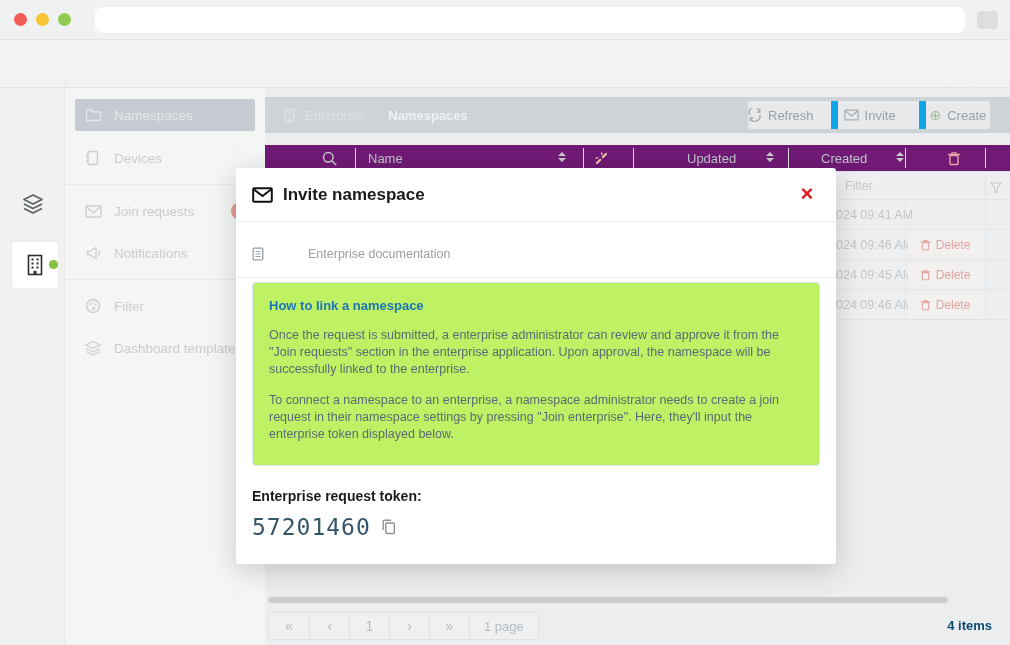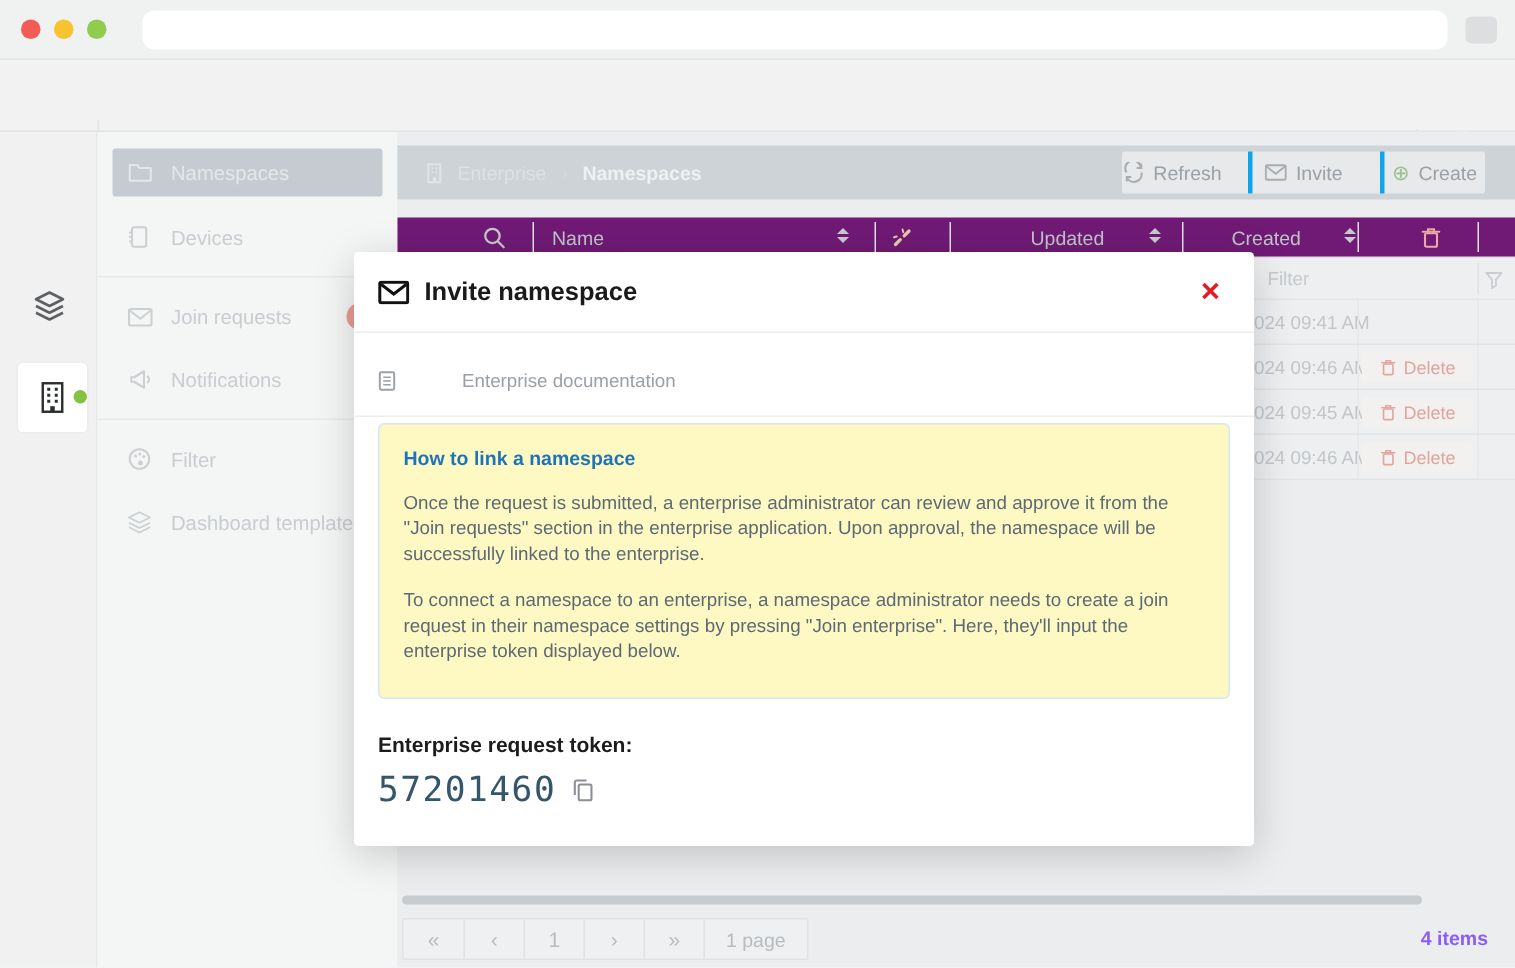--- a/index.html
+++ b/index.html
@@ -52,21 +52,21 @@
 
   
   .content { position:absolute; left:265px; top:88px; width:745px; height:557px; background:#ebedee; }
   .crumb-bar { position:absolute; left:0; top:9px; width:745px; height:36px; background:#ced3d7; display:flex; align-items:center; }
   .crumb-bar .bicon { margin-left:18px; color:#e0e4e6; display:flex; }
   .crumb-root { margin-left:9px; font-size:13px; color:#dde1e4; }
   .crumb-sep { margin:0 10px; font-size:12px; color:#d4d9dc; }
   .crumb-cur { font-size:13px; font-weight:bold; color:#eef1f2; }
   .toolbar { position:absolute; left:483px; top:13px; width:242px; height:28px; background:#e7e9ea; border-radius:2px; display:flex; }
   .tb-btn { flex:1; display:flex; align-items:center; justify-content:center; gap:6px; font-size:13px; color:#9ba1a6; }
-  .tb-btn + .tb-btn { border-left:3px solid #0ea5e9;margin-left:17px; }
+  .tb-btn + .tb-btn { border-left:7px solid #0ea5e9;margin-left:17px; }
   .tb-btn .plus { color:#9cbf8e; font-size:14px; line-height:1; }
   .tb-btn svg { color:#a8adb1; }
 
   
   .thead { position:absolute; left:0; top:57px; width:745px; height:27px; border-bottom:1px solid #dee1e3; background:#701a75; }
   .tfilter { position:absolute; left:0; top:84px; width:745px; height:28px; border-bottom:1px solid #e3e5e7; background:#edeff0; }
   .col-sep { position:absolute; top:3px; bottom:3px; width:1px; background:#dfe2e4; }
   .h-label { position:absolute; top:6px; font-size:13px; color:#bfc4c8; }
   .sorter { position:absolute; width:7px; }
   .sorter .up, .sorter .dn { width:0; height:0; border-left:4px solid transparent; border-right:4px solid transparent; }
@@ -81,32 +81,32 @@
   .trow .created { position:absolute; left:571px; top:8px; font-size:12.5px; color:#c3c7ca; white-space:nowrap; }
   .trow .cell-sep { position:absolute; top:0; bottom:0; width:1px; background:#e6e8ea; }
   .del-btn { position:absolute; left:643px; top:5px; width:74px; height:20px; background:#f3f1f0; border-radius:3px; border:none; display:flex; align-items:center; justify-content:center; gap:5px; font-size:12px; color:#e0a49e; font-family:"Liberation Sans", sans-serif; }
   .del-btn svg { color:#e2a59f; }
 
   .hscroll { position:absolute; left:3px; top:509px; width:680px; height:6px; border-radius:3px; background:#c8ccce; }
   .pager { position:absolute; left:3px; top:524px; height:28px; display:flex; background:#eef0f1; border:1px solid #e0e2e4; border-radius:2px; color:#b7bcc0; }
   .pg-cell { width:40px; display:flex; align-items:center; justify-content:center; font-size:14px; }
   .pg-cell + .pg-cell, .pg-label { border-left:1px solid #e0e2e4; }
   .pg-label { padding:0 14px; display:flex; align-items:center; font-size:13px; }
-  .items-label { position:absolute; right:18px; top:530px; font-size:13px; font-weight:bold; color:#8b5cf6; }
+  .items-label { position:absolute; right:18px; top:530px; font-size:13px; font-weight:bold; color:#0c4a6e; }
 
   
   .modal { position:absolute; left:236px; top:168px; width:600px; height:396px; background:#ffffff; border-radius:3px; box-shadow:0 6px 28px rgba(0,0,0,0.18); }
   .m-header { position:absolute; left:0; top:0; width:600px; height:54px; border-bottom:1px solid #ececec; display:flex; align-items:center; }
   .m-header .m-icn { margin-left:16px; color:#111; display:flex; }
   .m-title { margin-left:10px; font-size:17px; font-weight:bold; color:#1a1a1a; }
   .m-close { position:absolute; right:16px; top:13px; width:26px; height:26px; border:none; background:transparent; color:#e31b23; font-size:22px; font-weight:bold; line-height:24px; font-family:"Liberation Sans", sans-serif; }
   .m-docrow { position:absolute; left:0; top:63px; width:600px; height:47px; border-bottom:1px solid #ececec; display:flex; align-items:center;gap:36px; }
   .m-docrow .d-icn { margin-left:16px; color:#9aa0a6; display:flex; }
   .m-doclink { margin-left:8px; font-size:12.5px; color:#9aa0a6; text-decoration:none; }
-  .infobox { position:absolute; left:16px; top:114px; width:568px; height:184px; background:#fef9c3; border:1px solid #d3e8f6; border-radius:4px; padding:15px 16px; }
+  .infobox { position:absolute; left:16px; top:114px; width:568px; height:184px; background:#bef264; border:1px solid #d3e8f6; border-radius:4px; padding:15px 16px; }
   .info-title { font-size:13px; font-weight:bold; color:#1d74b8; margin-bottom:14px; }
   .info-p { font-size:12.5px; line-height:17px; color:#5d6974; margin-bottom:14px; }
   .token-label { position:absolute; left:16px; top:320px; font-size:14px; font-weight:bold; color:#1c1c1c; }
   .token-row { position:absolute; left:16px; top:346px; display:flex; align-items:center; gap:10px; }
   .token-value { font-family:"DejaVu Sans Mono", monospace; font-size:23px; letter-spacing:1px; color:#35566a; }
   .copy-btn { border:none; background:transparent; color:#8a9096; display:flex; padding:0; }
 </style>
 </head>
 <body>
 

